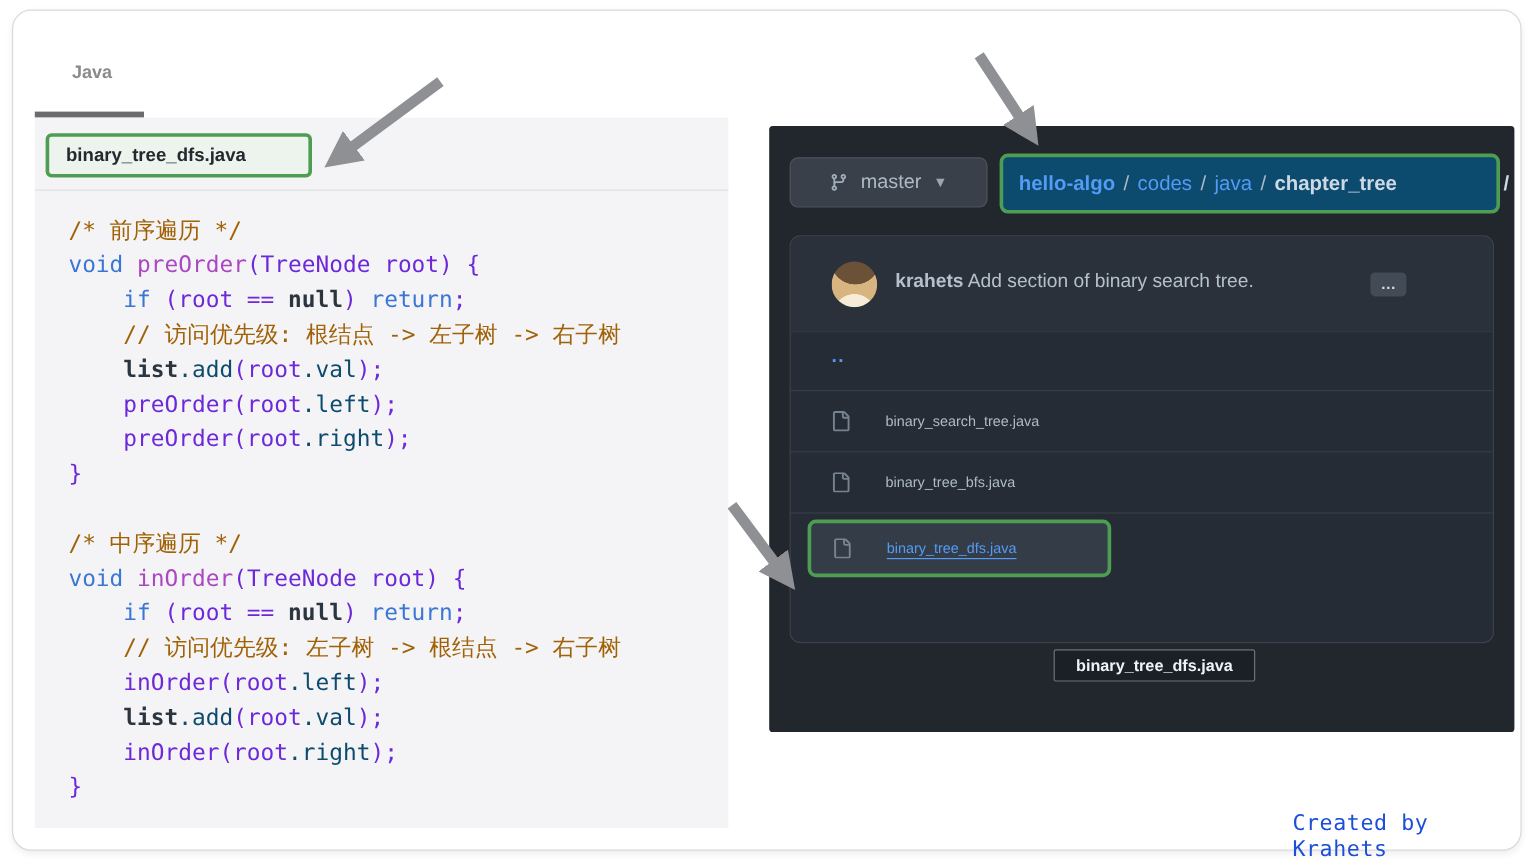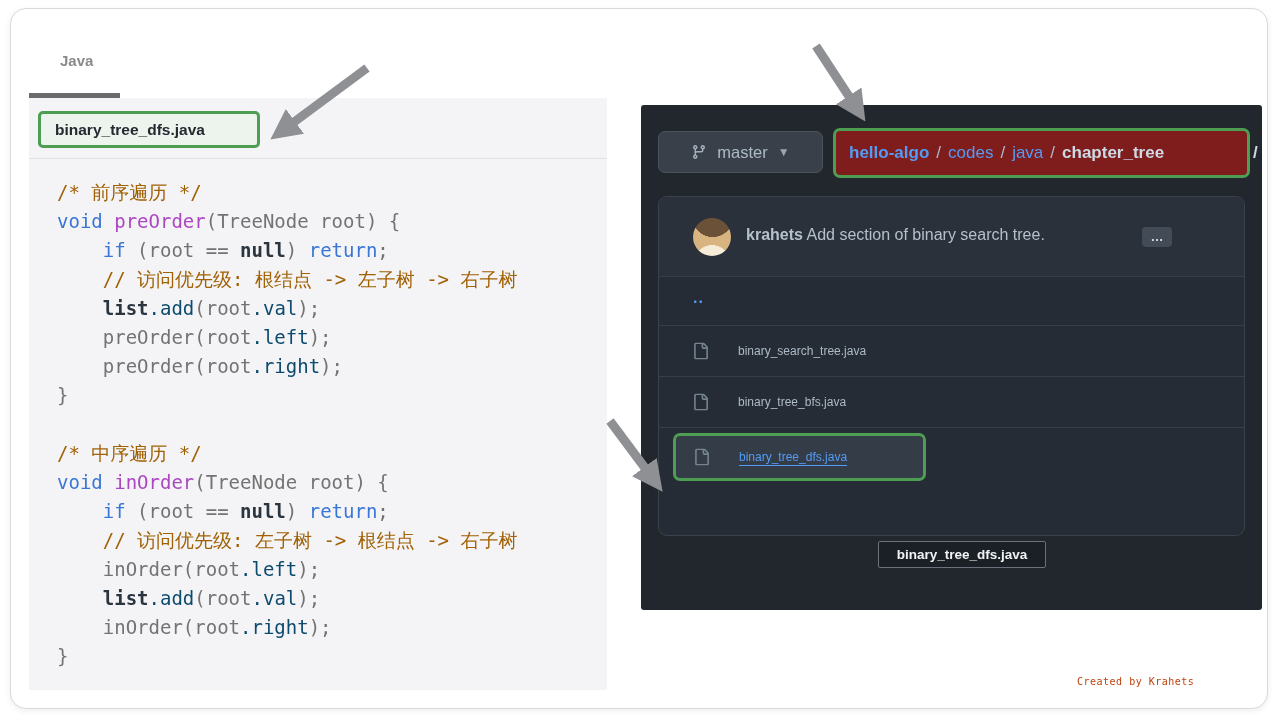--- a/index.html
+++ b/index.html
@@ -15,38 +15,38 @@
   .java-tab { position:absolute; left:60px; top:52px; font-size:15px; font-weight:700; color:#8a8a8a; }
   .tab-underline { position:absolute; left:29px; top:93px; width:91px; height:5px; background:#6b6b6b; }
   .code-panel { position:absolute; left:29px; top:98px; width:578px; height:592px; background:#f4f4f6; }
   .filename-box { position:absolute; left:9px; top:13px; width:222px; height:37px;
                   border:3px solid #4d9e52; border-radius:5px; background:#edf3ed;
                   display:flex; align-items:center; padding-left:14px; }
   .filename-box span { font-size:15.5px; font-weight:700; color:#24292f; }
   .header-divider { position:absolute; left:0; top:60px; width:578px; height:1px; background:#e2e2e5; }
   .code { position:absolute; left:28px; top:80px; font-family:"DejaVu Sans Mono", monospace;
           font-size:19px; line-height:29px; white-space:pre; }
-  .seg-pl  { color:#737373; }
+  .seg-pl  { color:#6d28d9; }
   .seg-kw  { color:#3a76d4; }
   .seg-fn  { color:#ab47c2; }
   .seg-com { color:#a16207; }
   .seg-b   { color:#2b3540; font-weight:700; }
   .seg-mem { color:#0c4a6e; }
 
   
   .gh-panel { position:absolute; left:641px; top:105px; width:621px; height:505px;
               background:#22272e; border-radius:3px; }
   .branch-btn { position:absolute; left:17px; top:26px; width:165px; height:42px;
                 background:#394049; border:1px solid #4b535d; border-radius:7px;
                 display:flex; align-items:center; justify-content:center; gap:10px;
                 color:#adbac7; font-size:16.5px; font-weight:500; cursor:pointer;
                 font-family:"Liberation Sans", sans-serif; }
   .branch-btn .caret { font-size:12px; color:#99a5b1; }
   .crumb-box { position:absolute; left:192px; top:23px; width:417px; height:50px;
-               border:3px solid #4d9e52; border-radius:7px; background:#7f1d1d;
+               border:3px solid #4d9e52; border-radius:7px; background:#0c4a6e;
                display:flex; align-items:center; padding-left:13px; white-space:nowrap;
                overflow:hidden; font-size:17px; }
   .bc-sep { color:#adbac7; padding:0 7px; }
   .bc-link-bold { color:#539bf5; font-weight:700; cursor:pointer; }
   .bc-link { color:#539bf5; cursor:pointer; }
   .bc-current { color:#cdd9e5; font-weight:700; }
   .trail-slash { position:absolute; left:612px; top:38px; color:#cdd9e5; font-size:17px; font-weight:600; }
 
   .file-table { position:absolute; left:17px; top:91px; width:587px; height:340px;
                 border:1px solid #3a424c; border-radius:9px; background:#262c35; }
@@ -78,21 +78,21 @@
   .row-green-box .file-name { left:63px; color:#539bf5; text-decoration:underline; text-underline-offset:4px; }
 
   .tooltip { position:absolute; left:237px; top:436px; width:168px; height:27px;
              background:#1b2026; border:1px solid #6a737d; border-radius:2px;
              color:#f0f3f6; font-size:13.5px; font-weight:600;
              display:flex; align-items:center; justify-content:center; }
 
   
   .arrows { position:absolute; left:0; top:0; width:1280px; height:720px; pointer-events:none; }
   .credit { position:absolute; left:1077px; top:676px; font-family:"DejaVu Sans Mono", monospace;
-            font-size:10px; color:#c2410c; letter-spacing:0.5px; }
+            font-size:18px; color:#1d4ed8; letter-spacing:0.5px; }
 </style>
 </head>
 <body>
 
 <div class="stage">
   <div class="card"></div>
 
   <div class="java-tab">Java</div>
   <div class="tab-underline"></div>
 

